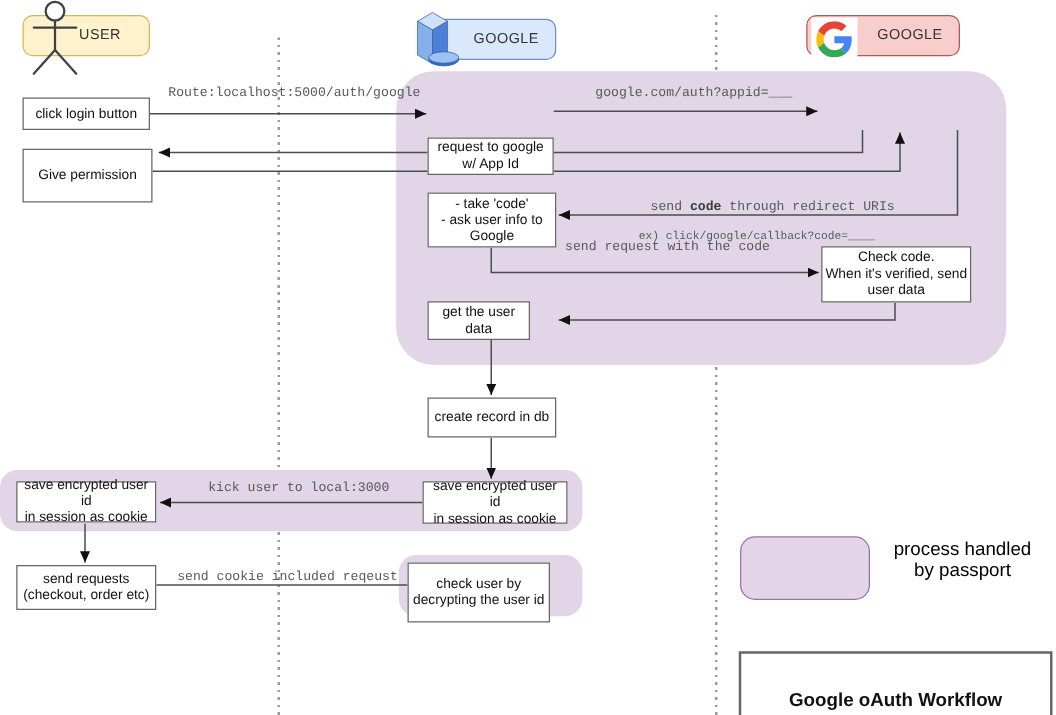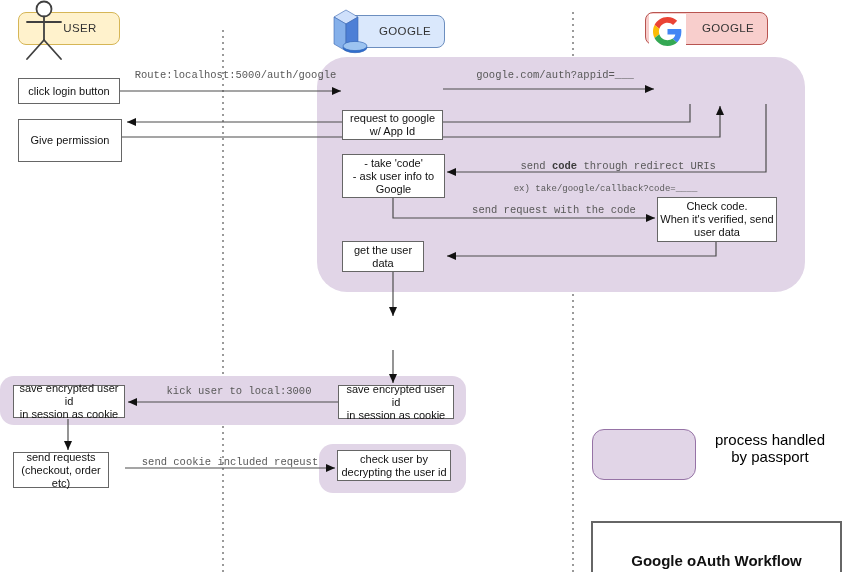--- a/index.html
+++ b/index.html
@@ -98,36 +98,37 @@
   <div class="box" style="left:18px;top:119px;width:104px;height:43px;">Give permission</div>
   <div class="box" style="left:342px;top:76px;width:101px;height:30px;margin-top:34px;">request to google
 w/ App Id</div>
   <div class="box" style="left:342px;top:154px;width:103px;height:44px;">- take 'code'
 - ask user info to
 Google</div>
   <div class="box" style="left:657px;top:197px;width:120px;height:45px;">Check code.
 When it's verified, send
 user data</div>
   <div class="box" style="left:342px;top:241px;width:82px;height:31px;">get the user data</div>
+  <div class="box" style="left:342px;top:318px;width:103px;height:32px;">create record in db</div>
   <div class="box" style="left:338px;top:385px;width:116px;height:34px;">save encrypted user id
 in session as cookie</div>
   <div class="box" style="left:13px;top:385px;width:112px;height:33px;">save encrypted user id
 in session as cookie</div>
-  <div class="box" style="left:13px;top:452px;width:96px;height:36px;">send requests
+  <div class="box" style="left:13px;top:452px;width:112px;height:36px;">send requests
 (checkout, order etc)</div>
-  <div class="box" style="left:337px;top:450px;width:114px;height:31px;">check user by
+  <div class="box" style="left:326px;top:450px;width:114px;height:48px;">check user by
 decrypting the user id</div>
 
   <div class="msg" style="left:133px;top:69px;width:205px;">Route:localhost:5000/auth/google</div>
   <div class="msg" style="left:460px;top:69px;width:190px;">google.com/auth?appid=___</div>
   <div class="msg" style="left:493px;top:148px;width:225px;">
     <span><span>send </span><span class="b">code</span><span> through redirect URIs</span></span>
-    <div class="msg-sub">ex) take/google/callback?code=____</div>
+    <div class="msg-sub">ex) click/google/callback?code=____</div>
   </div>
-  <div class="msg" style="left:448px;top:204px;width:172px;margin-left:20px;">send request with the code</div>
+  <div class="msg" style="left:448px;top:192px;width:172px;">send request with the code</div>
   <div class="msg" style="left:160px;top:385px;width:158px;">kick user to local:3000</div>
   <div class="msg" style="left:138px;top:456px;width:184px;">send cookie included reqeust</div>
 
   <div id="legend-swatch"></div>
   <div id="legend-text">process handled
 by passport</div>
 
   <div id="title-box">
     <span>Google oAuth Workflow</span>
   </div>

